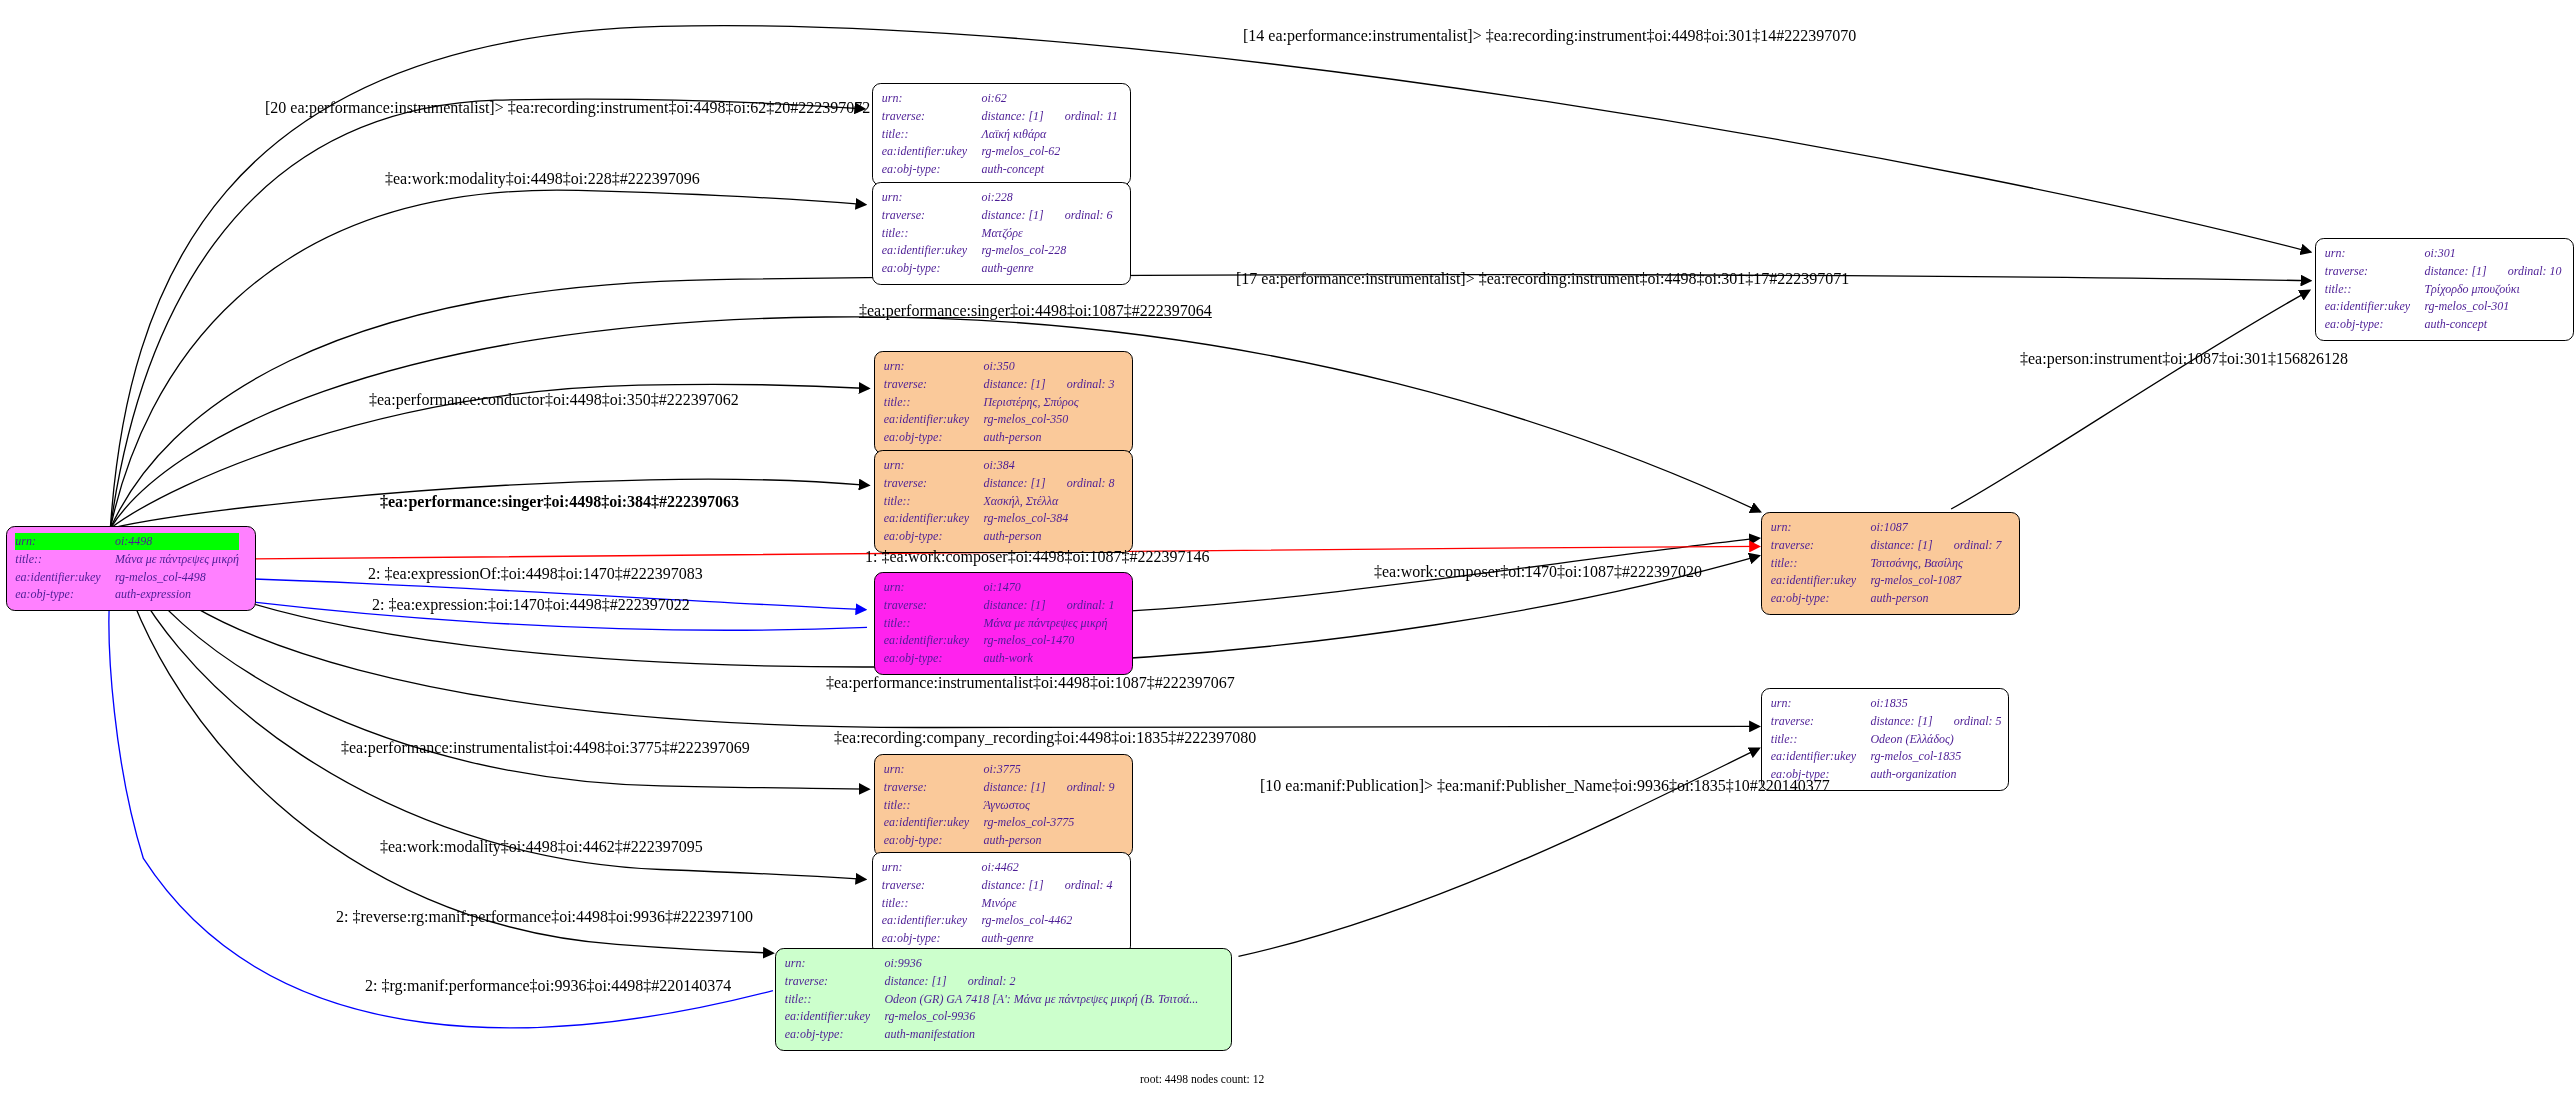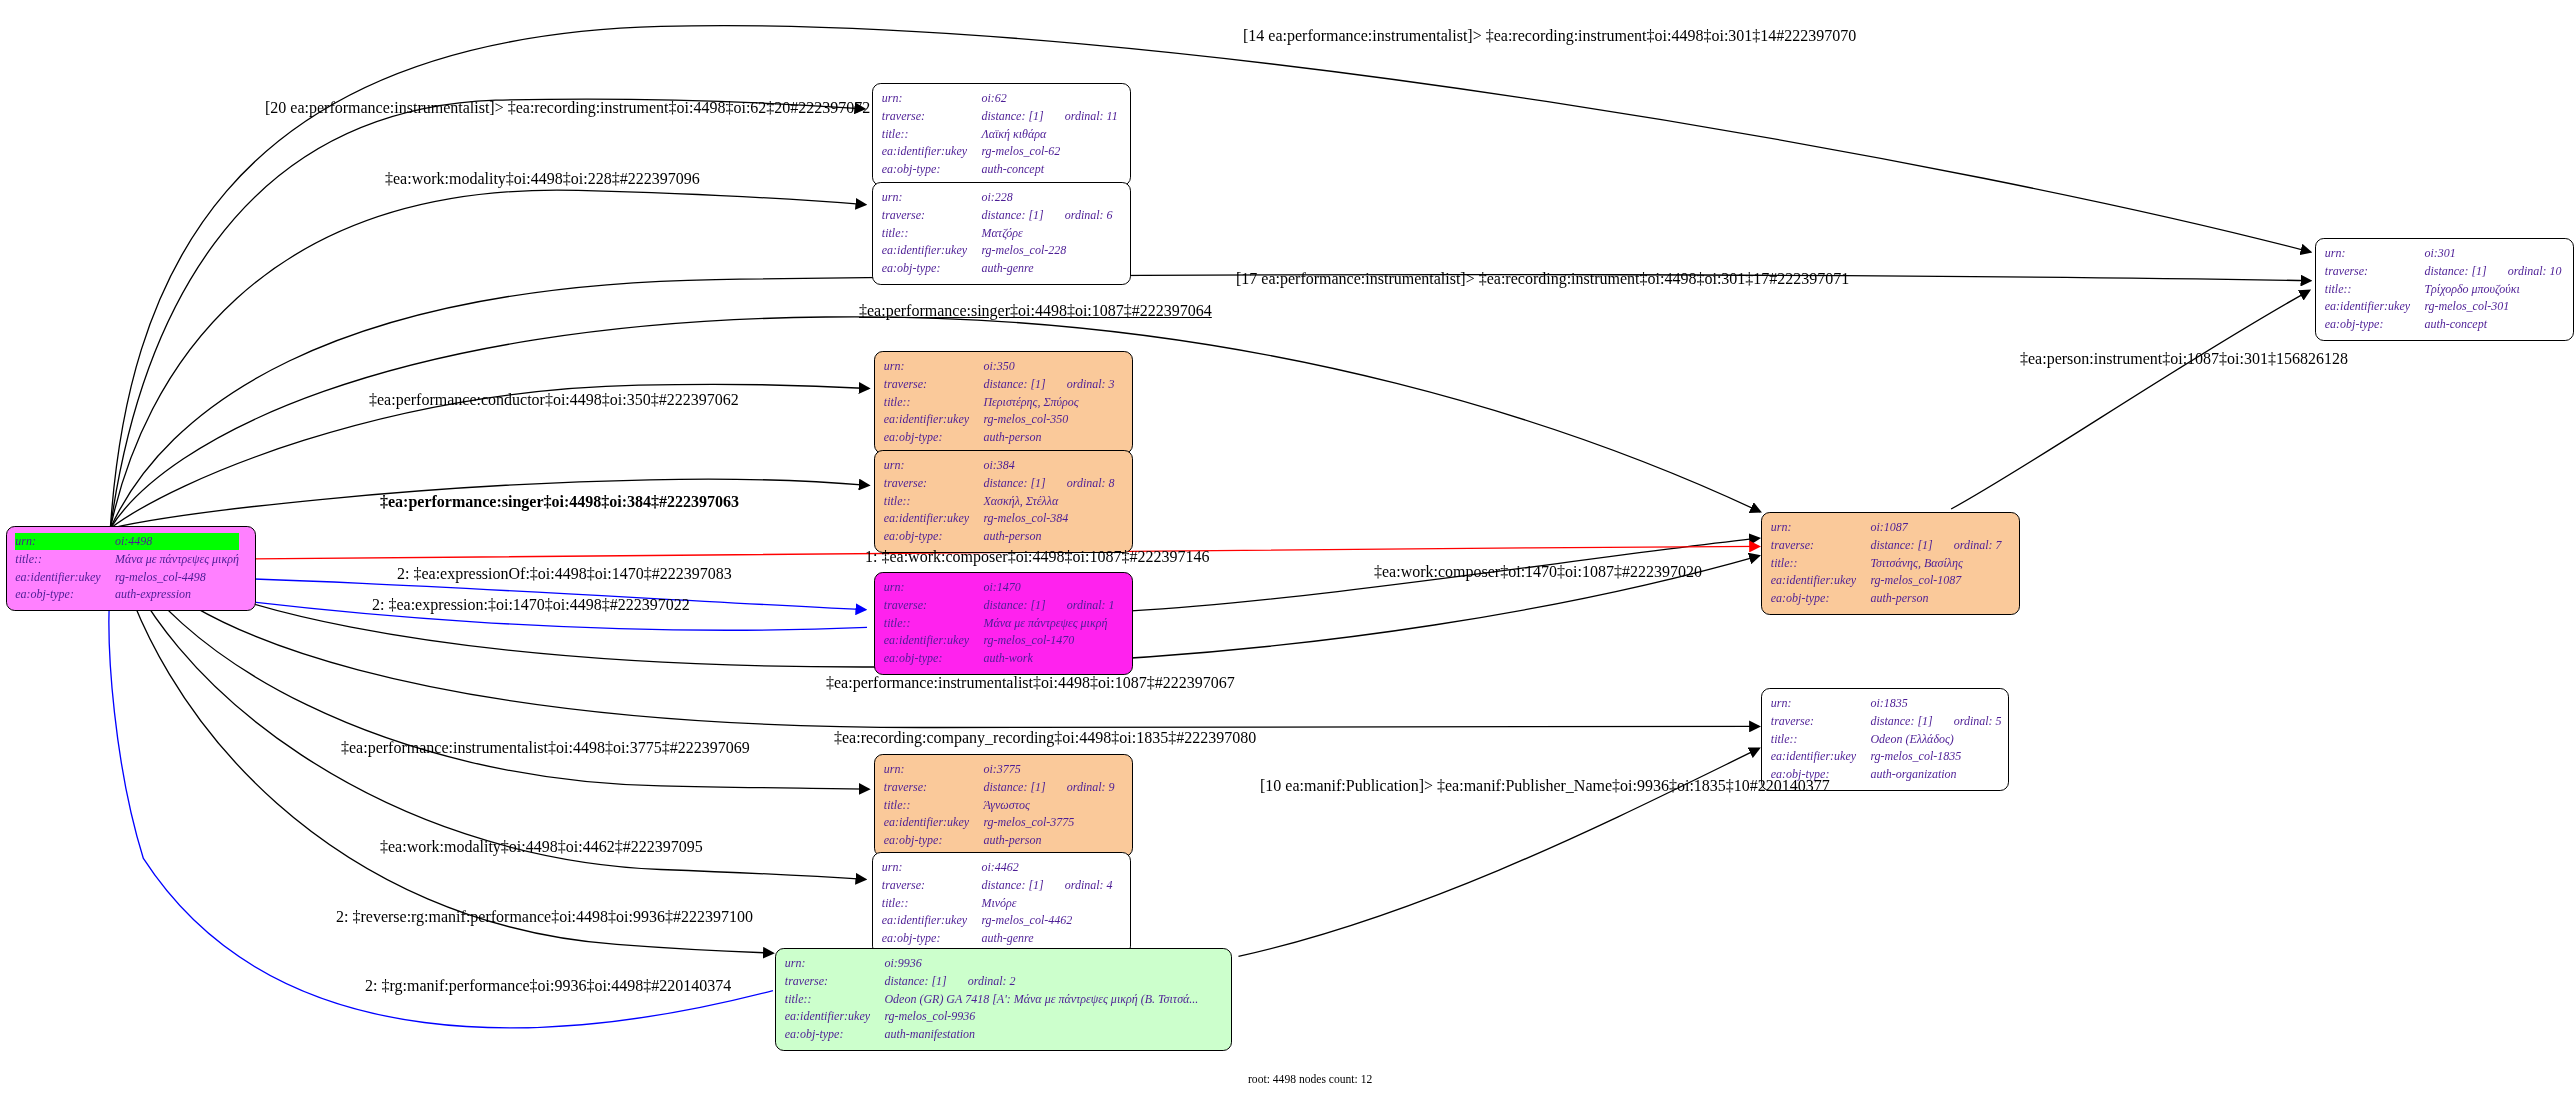--- a/index.html
+++ b/index.html
@@ -468,26 +468,26 @@
   <div class="edge-label" style="left:1243px; top:27.5px;">[14 ea:performance:instrumentalist]&gt; ‡ea:recording:instrument‡oi:4498‡oi:301‡14#222397070</div>
   <div class="edge-label" style="left:265px;  top:100px;">[20 ea:performance:instrumentalist]&gt; ‡ea:recording:instrument‡oi:4498‡oi:62‡20#222397072</div>
   <div class="edge-label" style="left:385px;  top:171px;">‡ea:work:modality‡oi:4498‡oi:228‡#222397096</div>
   <div class="edge-label" style="left:1236px; top:271px;">[17 ea:performance:instrumentalist]&gt; ‡ea:recording:instrument‡oi:4498‡oi:301‡17#222397071</div>
   <div class="edge-label" style="left:859px; top:303px;text-decoration:underline;">‡ea:performance:singer‡oi:4498‡oi:1087‡#222397064</div>
   <div class="edge-label" style="left:369px;  top:392px;">‡ea:performance:conductor‡oi:4498‡oi:350‡#222397062</div>
   <div class="edge-label" style="left:380px;  top:494px;font-weight:bold;">‡ea:performance:singer‡oi:4498‡oi:384‡#222397063</div>
   <div class="edge-label" style="left:2020px; top:351px;">‡ea:person:instrument‡oi:1087‡oi:301‡156826128</div>
   <div class="edge-label" style="left:865px; top:549px;">1: ‡ea:work:composer‡oi:4498‡oi:1087‡#222397146</div>
   <div class="edge-label" style="left:1374px; top:564px;">‡ea:work:composer‡oi:1470‡oi:1087‡#222397020</div>
-  <div class="edge-label" style="left:397px;  top:566px;">2: ‡ea:expressionOf:‡oi:4498‡oi:1470‡#222397083</div>
+  <div class="edge-label" style="left:368px;  top:566px;">2: ‡ea:expressionOf:‡oi:4498‡oi:1470‡#222397083</div>
   <div class="edge-label" style="left:372px;  top:597px;">2: ‡ea:expression:‡oi:1470‡oi:4498‡#222397022</div>
   <div class="edge-label" style="left:826px; top:675px;">‡ea:performance:instrumentalist‡oi:4498‡oi:1087‡#222397067</div>
   <div class="edge-label" style="left:834px; top:730px;">‡ea:recording:company_recording‡oi:4498‡oi:1835‡#222397080</div>
   <div class="edge-label" style="left:341px;  top:740px;">‡ea:performance:instrumentalist‡oi:4498‡oi:3775‡#222397069</div>
   <div class="edge-label" style="left:1260px; top:778px;">[10 ea:manif:Publication]&gt; ‡ea:manif:Publisher_Name‡oi:9936‡oi:1835‡10#220140377</div>
   <div class="edge-label" style="left:380px;  top:839px;">‡ea:work:modality‡oi:4498‡oi:4462‡#222397095</div>
   <div class="edge-label" style="left:336px;  top:909px;">2: ‡reverse:rg:manif:performance‡oi:4498‡oi:9936‡#222397100</div>
   <div class="edge-label" style="left:365px;  top:978px;">2: ‡rg:manif:performance‡oi:9936‡oi:4498‡#220140374</div>
 
-  <div class="footer-label" style="left:1248px; top:1073px;">root: 4498 nodes count: 12</div>
+  <div class="footer-label" style="left:1140px; top:1073px;">root: 4498 nodes count: 12</div>
 
 </div>
 
 
 </body></html>

